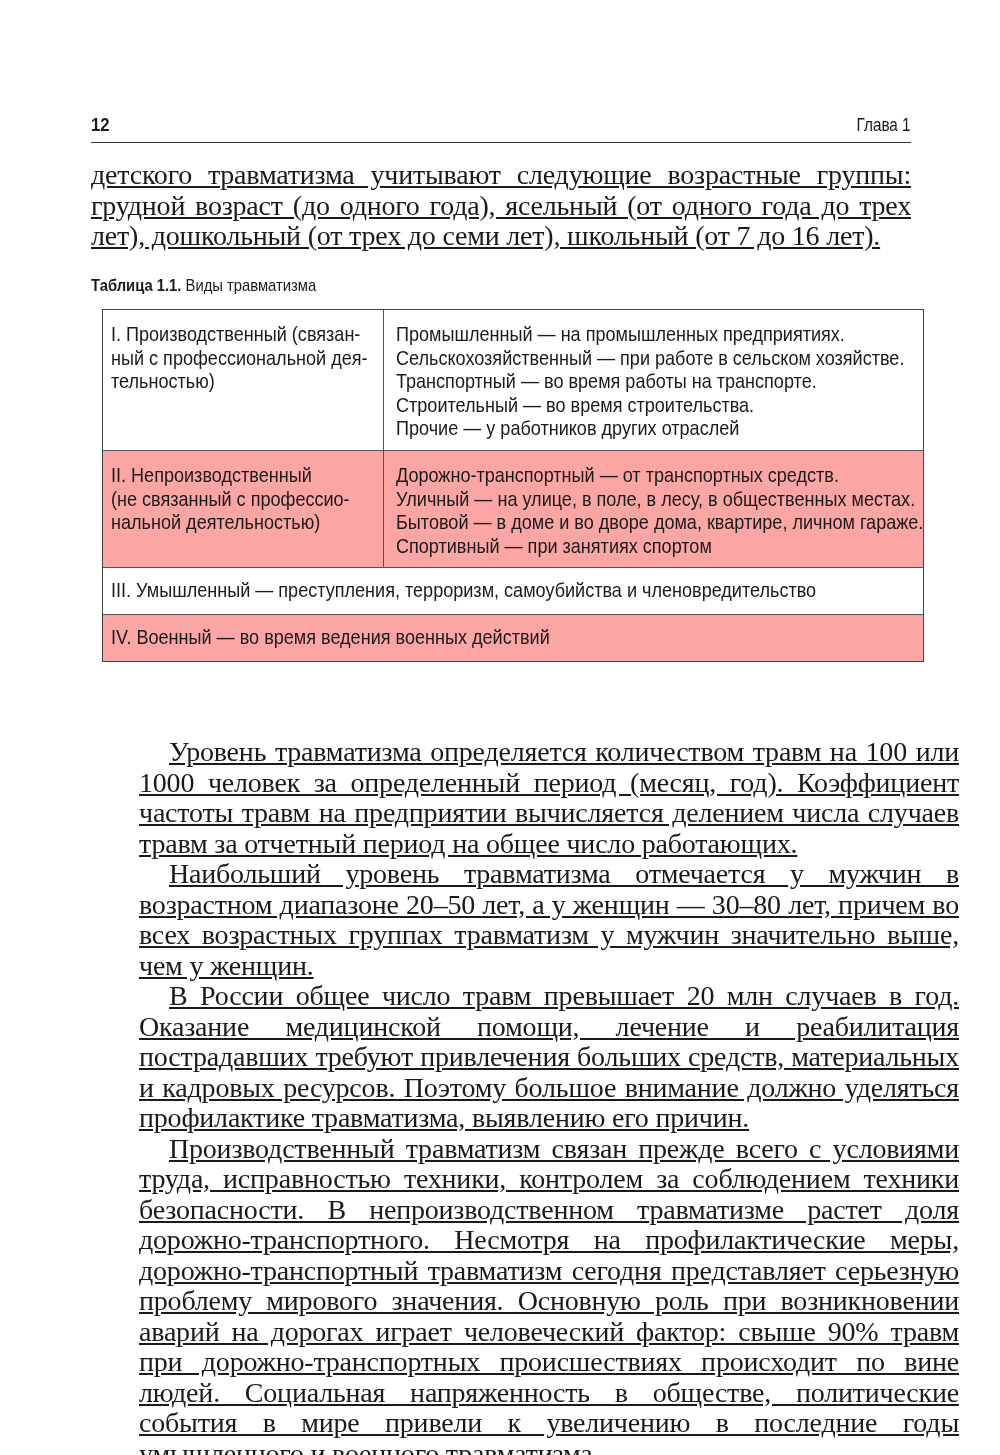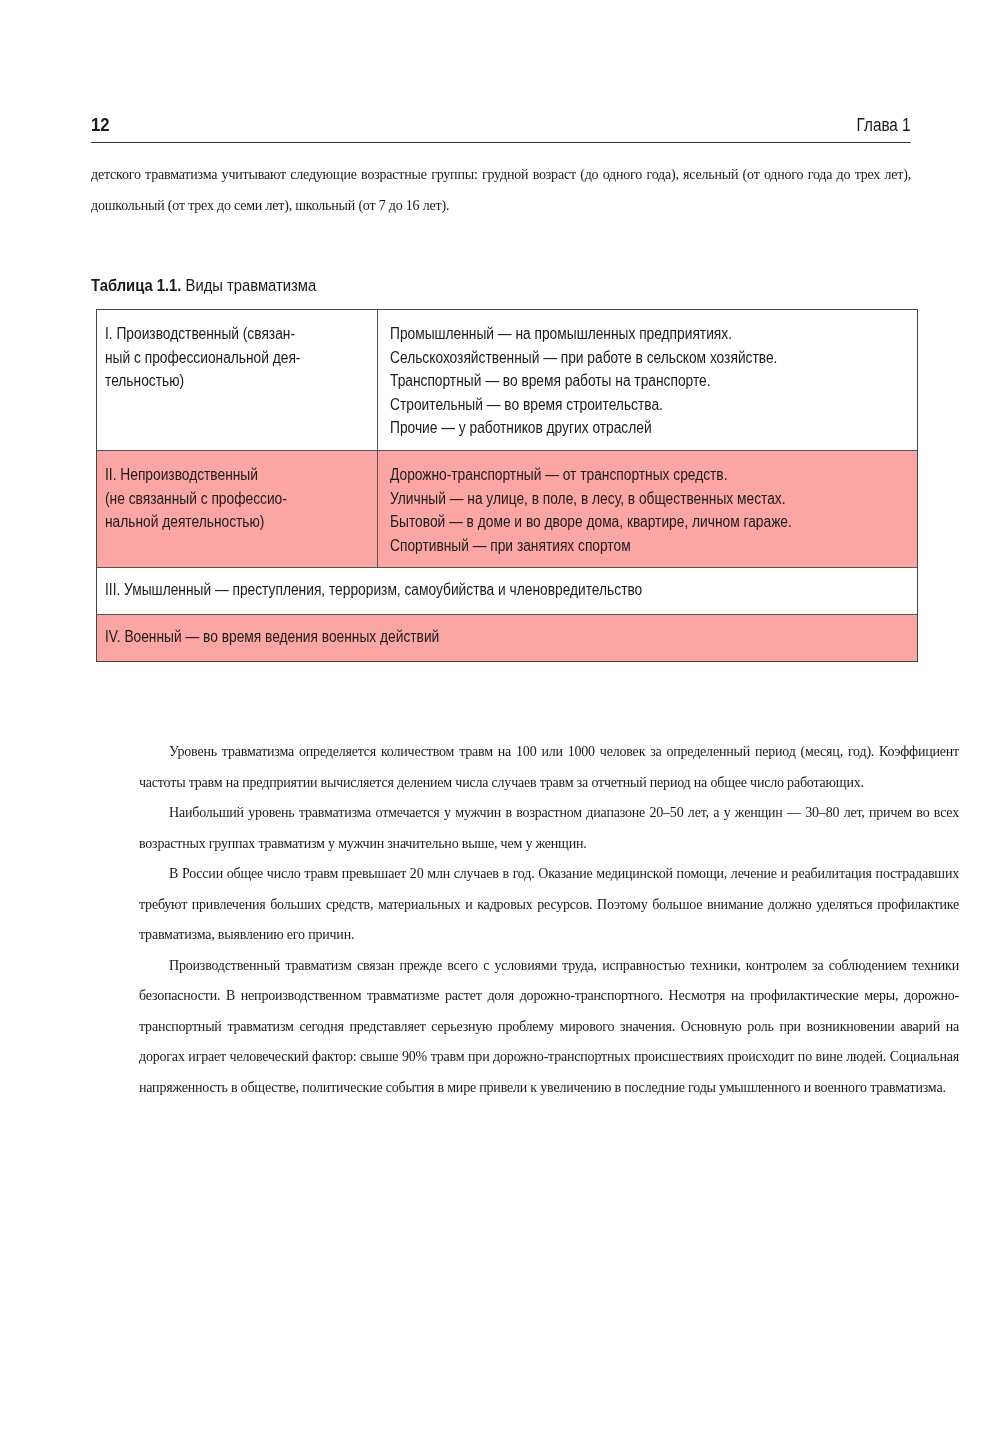--- a/index.html
+++ b/index.html
@@ -35,50 +35,51 @@
     .chapter {
       position: absolute;
       right: 0;
       top: 3px;
       font-size: 18px;
       transform: scaleX(0.85);
       transform-origin: right;
     }
     .body-text {
       font-family: "Liberation Serif", serif;
-      font-size: 14px;
+      font-size: 28px;
       line-height: 30.5px;
       text-align: justify;
       letter-spacing: -0.2px;
+      text-decoration: underline;
     }
     .p-intro {
       position: absolute;
       left: 91px;
       top: 160px;
       width: 820px;
     }
     .caption {
       position: absolute;
       left: 91px;
       top: 276px;
       font-family: "Liberation Sans", sans-serif;
       font-size: 17px;
       transform: scaleX(0.87);
       transform-origin: left;
       white-space: nowrap;
     }
     .caption b { font-weight: bold; }
     .table {
       position: absolute;
-      left: 96px;
+      left: 102px;
       top: 309px;
       width: 820px;
       border: 1.2px solid #444;
       font-family: "Liberation Sans", sans-serif;
-      font-size: 16px;
+      font-size: 21px;
       line-height: 23.5px;
     }
     .row {
       display: flex;
       border-top: 1.5px solid #555;
     }
     .row:first-child { border-top: none; }
     .row.shaded { background: #fca5a5; }
     .cell-left {
       width: 281px;

